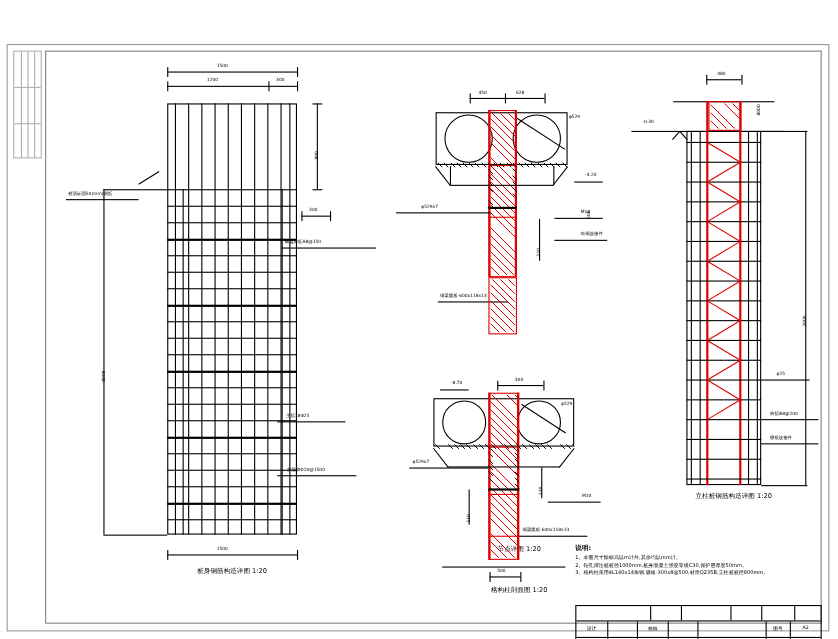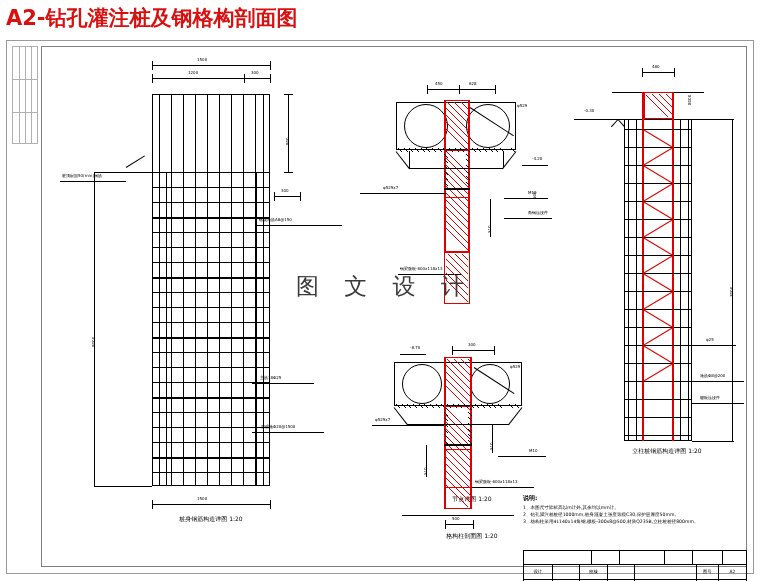--- a/index.html
+++ b/index.html
@@ -162,21 +162,20 @@
     display: flex; align-items: center; justify-content: center;
     overflow: hidden; white-space: nowrap;
   }
   #titleblock .c:last-child { border-right: none; }
 </style>
 </head>
 <body>
 
 <div id="app">
 
-  <div id="doc-title">A2-钻孔灌注桩及钢格构剖面图</div>
 
   <div id="sheet">
 
     <div id="margin-grid">
       <div class="mg-v" style="left:6px"></div>
       <div class="mg-v" style="left:12px"></div>
       <div class="mg-v" style="left:18px"></div>
       <div class="mg-h" style="top:32px"></div>
       <div class="mg-h" style="top:65px"></div>
     </div>
@@ -505,15 +504,14 @@
           <div class="c"></div>
           <div class="c"></div>
           <div class="c">比例</div>
           <div class="c">04</div>
         </div>
       </div>
 
     </div>
   </div>
 
-  <div id="watermark">图 文 设 计</div>
 
 </div>
 
 </body></html>

